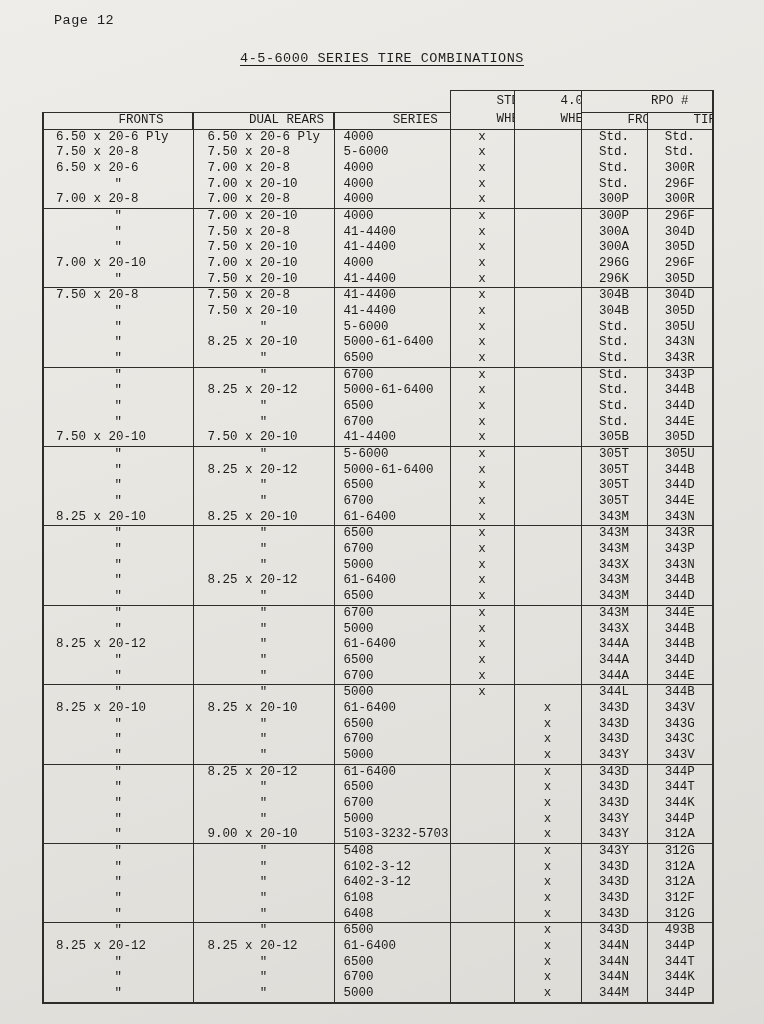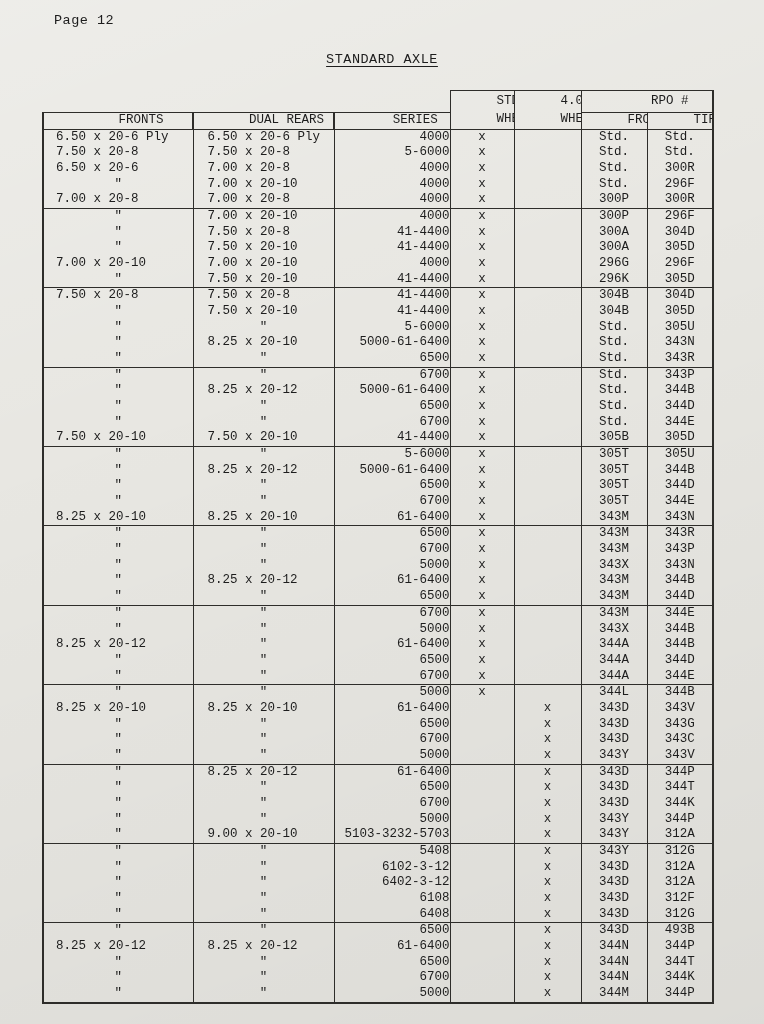--- a/index.html
+++ b/index.html
@@ -47,36 +47,36 @@
   th.wheelhead { line-height:18px; vertical-align:middle; }
   tr.hrow1 { height:22px; }
   tr.hrow2 { height:16px; }
   tr.hrow2 th.lefthead span { text-underline-offset:2px; }
   
   tbody td { border-left:1.5px solid var(--line,#2e2d2a); border-right:1.5px solid var(--line,#2e2d2a); }
   tbody tr.group-start td { border-top:1.5px solid var(--line,#2e2d2a); }
   tbody tr:last-child td { border-bottom:2px solid var(--line,#2e2d2a); }
   tbody td.col0 { text-align:left; padding-left:12px; }
   tbody td.col1 { text-align:left; padding-left:14px; }
-  tbody td.col2 { text-align:right; padding-left:9px; }
+  tbody td.col2 { text-align:left; padding-left:9px; }
   tbody td.col3, tbody td.col4, tbody td.col5, tbody td.col6 { text-align:center; padding-left:0; }
   tbody td.ditto { text-align:center; padding-left:0; }
   table.tire-table { border-right:2px solid var(--line,#2e2d2a); border-left:none; border-top:none; border-bottom:2px solid var(--line,#2e2d2a); }
   
   tbody td.col0 { border-left-width:2px; }
   tr.hrow2 th.lefthead { border-left-width:2px; }
   tbody td.col6 { border-right-width:2px; }
 </style>
 </head>
 <body style="--paper: #e8e7e2; --ink: #1d1d1d; --line: #2e2d2a;">
 
 <div class="page-label">Page 12</div>
 
 <div class="title-wrap">
-  <div><span class="doc-subtitle">STANDARD AXLE</span></div>
+  <div><span class="doc-title">4-5-6000 SERIES TIRE COMBINATIONS</span></div>
 </div>
 
 <table class="tire-table">
   <colgroup>
     <col class="c0">
       <col class="c1">
       <col class="c2">
       <col class="c3">
     <col class="c4">
       <col class="c5">

